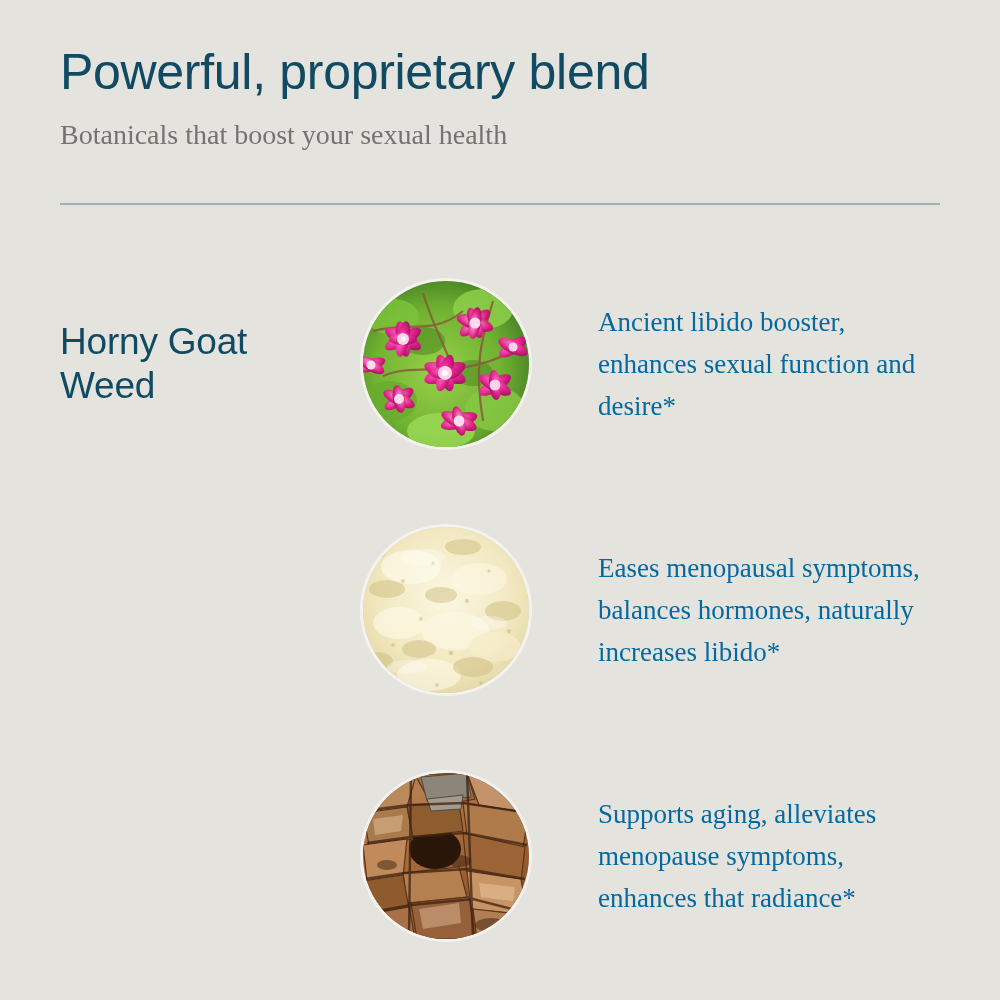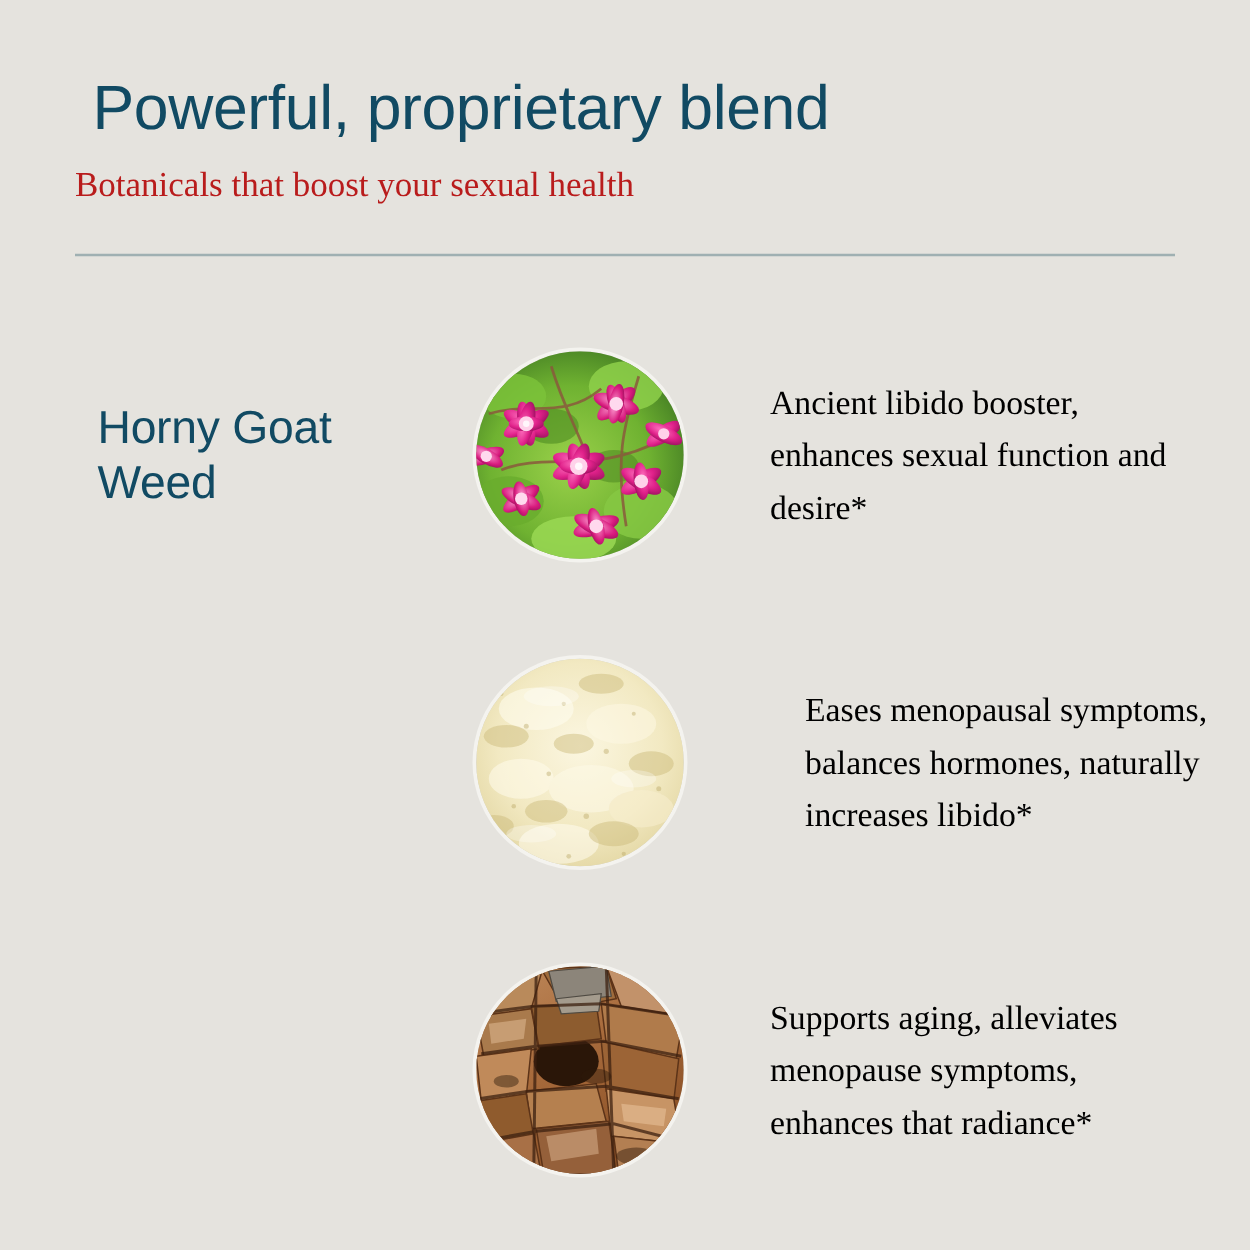--- a/index.html
+++ b/index.html
@@ -29,45 +29,45 @@
     top: 44px;
     width: 884px;
   }
   .title {
     font-family: "Liberation Sans", sans-serif;
     font-size: 50px;
     font-weight: 400;
     letter-spacing: -0.3px;
     color: #114A63;
     line-height: 1.12;
-    margin: 14px;
+    margin: 0;
     white-space: nowrap;
   }
   .subtitle {
     font-family: "Liberation Serif", serif;
     font-size: 28px;
     font-weight: 400;
-    color: #b91c1c;
+    color: #737373;
     line-height: 1.2;
     margin: 18px 0 0 0;
     white-space: nowrap;
   }
   .divider {
     position: absolute;
     left: 60px;
     top: 203px;
     width: 880px;
     height: 2px;
     background: #9FB0B2;
   }
 
   
   .rows {
     position: absolute;
-    left: 18px;
+    left: 0;
     top: 252px;
     width: 973px;
   }
   .row {
     position: relative;
     height: 224px;
     margin-bottom: 22px;
   }
   .row:last-child { margin-bottom: 0; }
 
@@ -101,27 +101,27 @@
 
   .ing-desc {
     position: absolute;
     left: 598px;
     width: 350px;
     top: 50%;
     transform: translateY(-50%);
     font-family: "Liberation Serif", serif;
     font-size: 27px;
     font-weight: 400;
-    color: #000000;
+    color: #0369a1;
     line-height: 1.56;
   }
 
   
   .row-1 .ing-name { top: 50%; }
-  .row-2 .ing-desc { top: 50%; margin-left: 28px; }
+  .row-2 .ing-desc { top: 50%; }
 </style>
 </head>
 <body>
 
 <div class="page">
 
   <div class="header">
     <h1 class="title">Powerful, proprietary blend</h1>
     <p class="subtitle">Botanicals that boost your sexual health</p>
   </div>

